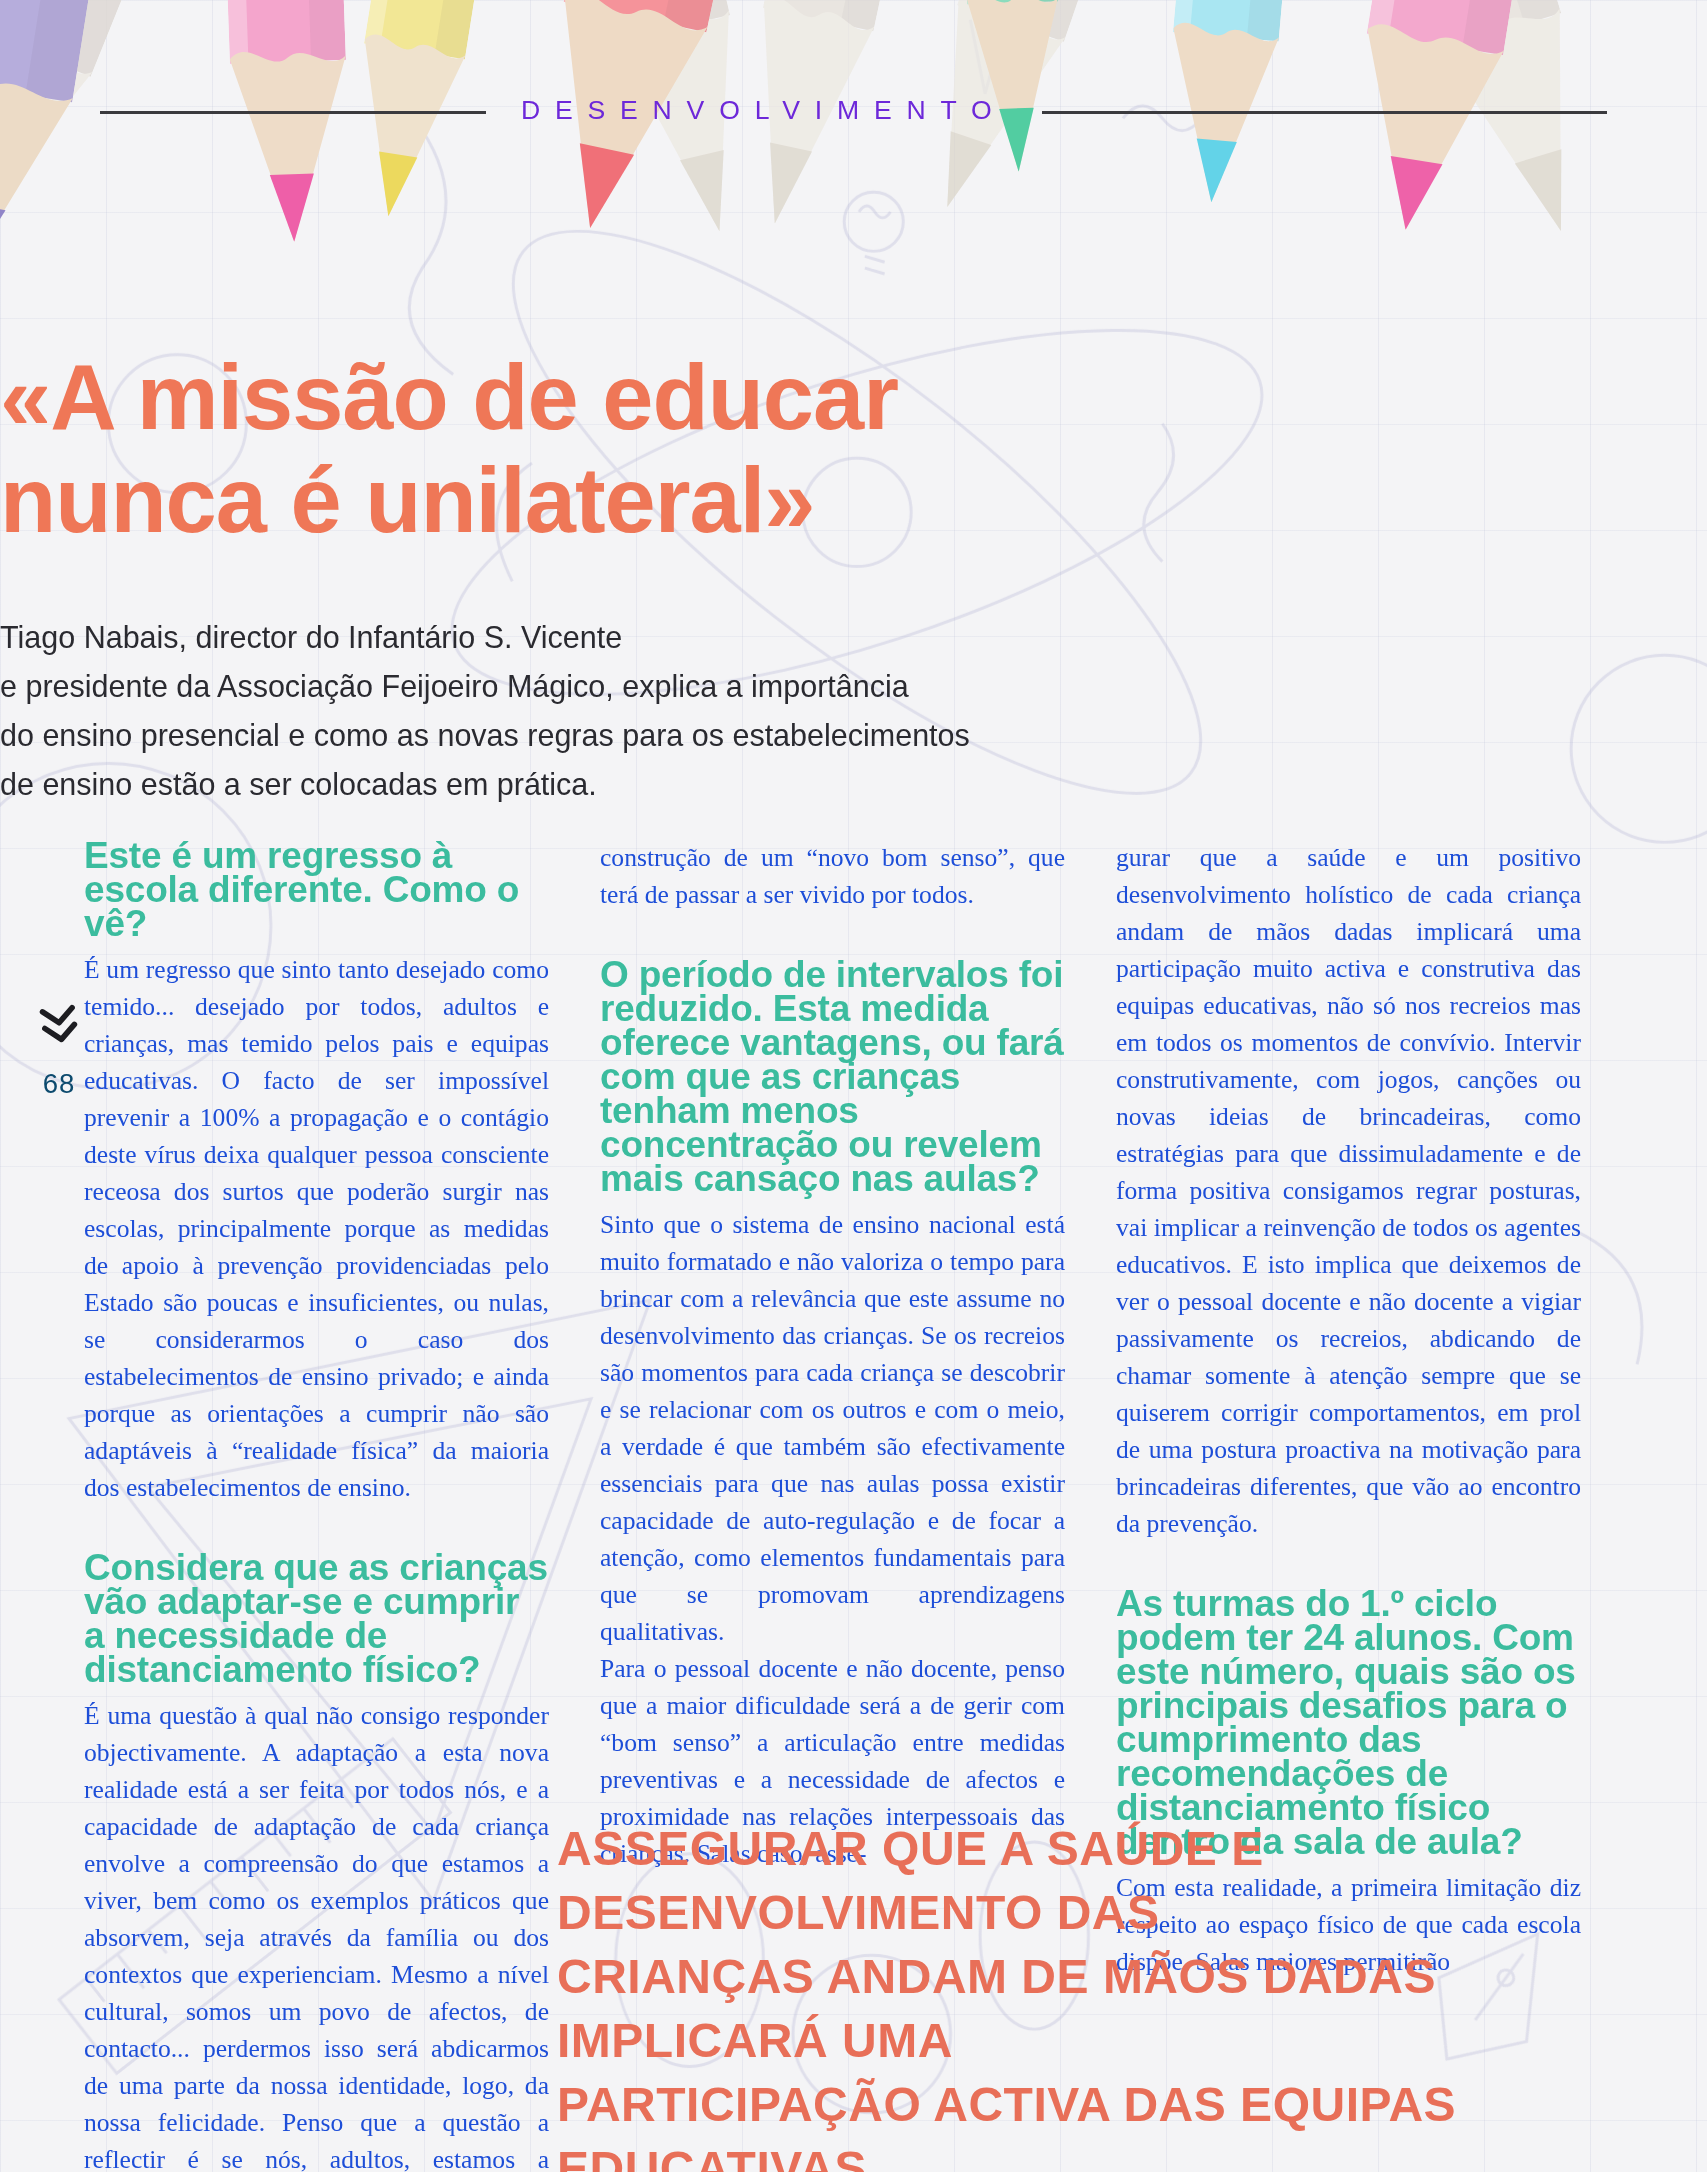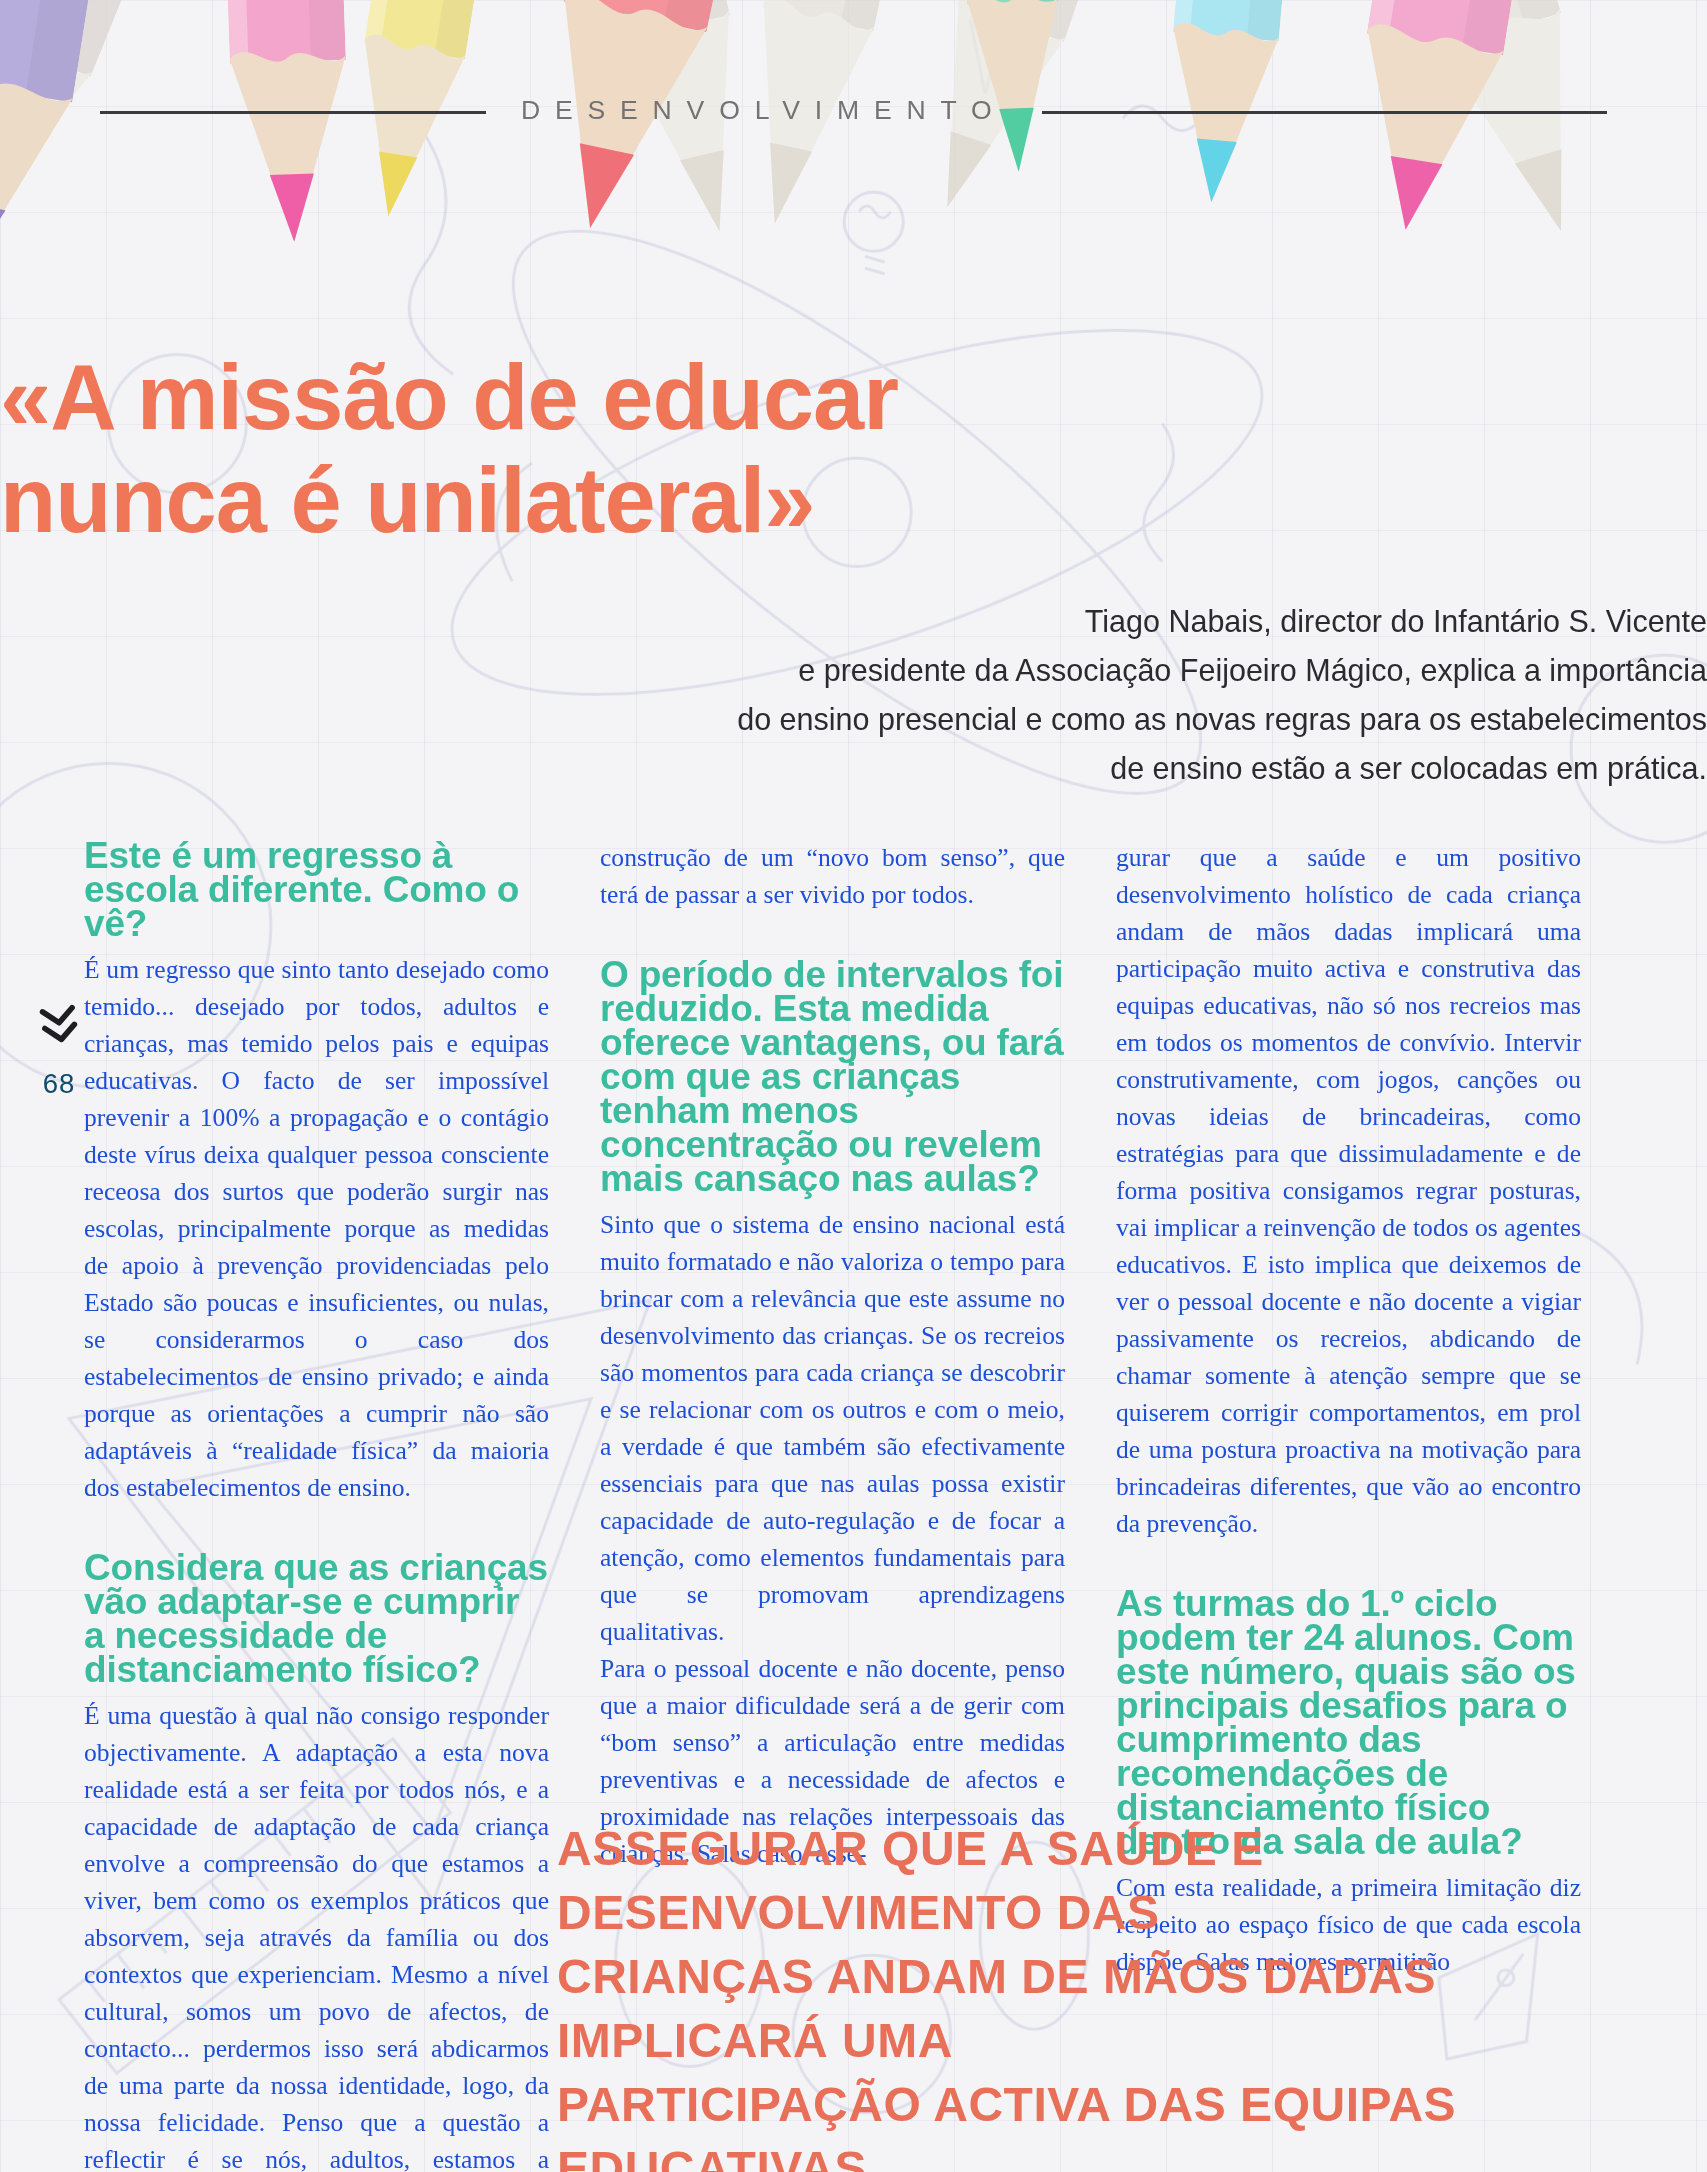--- a/index.html
+++ b/index.html
@@ -18,31 +18,31 @@
   .pencils{position:absolute;inset:0;z-index:2;pointer-events:none;}
   .pencil{position:absolute;transform-origin:50% 0;}
   .header-row{
     position:absolute;top:97px;left:0;right:0;z-index:5;
     display:flex;align-items:center;gap:35px;padding:0 100px;
   }
   .rule{height:3px;background:#3a3a3e;}
   .rule-left{width:386px;flex:0 0 auto;}
   .rule-right{flex:1 1 auto;}
   .header-label{
-    flex:0 0 auto;font-size:26.6px;font-weight:500;color:#737373;
+    flex:0 0 auto;font-size:26.6px;font-weight:500;color:#6d28d9;
     letter-spacing:14.8px;white-space:nowrap;transform:translateY(-2px);
   }
   .title{
     position:absolute;top:284px;left:0;width:100%;z-index:5;
     text-align:left;font-size:92px;line-height:1.12;font-weight:800;
     letter-spacing:-1px;color:#ef7757;white-space:pre-line;
   }
   .subtitle{
-    position:absolute;top:566px;left:0;width:100%;z-index:5;
-    text-align:right;font-size:30.5px;line-height:49px;color:#2a2a30;
+    position:absolute;top:582px;left:0;width:100%;z-index:5;
+    text-align:left;font-size:30.5px;line-height:49px;color:#2a2a30;
     white-space:pre-line;font-weight:400;
   }
   .columns{
     position:absolute;top:839px;left:84px;width:1497px;z-index:5;
     display:flex;gap:51px;align-items:flex-start;
   }
   .col{width:465px;flex:0 0 465px;}
   .col h3{
     margin:45px 0 9.9px;font-size:37px;line-height:34px;font-weight:700;
     color:#3bbc9e;letter-spacing:-0.2px;

